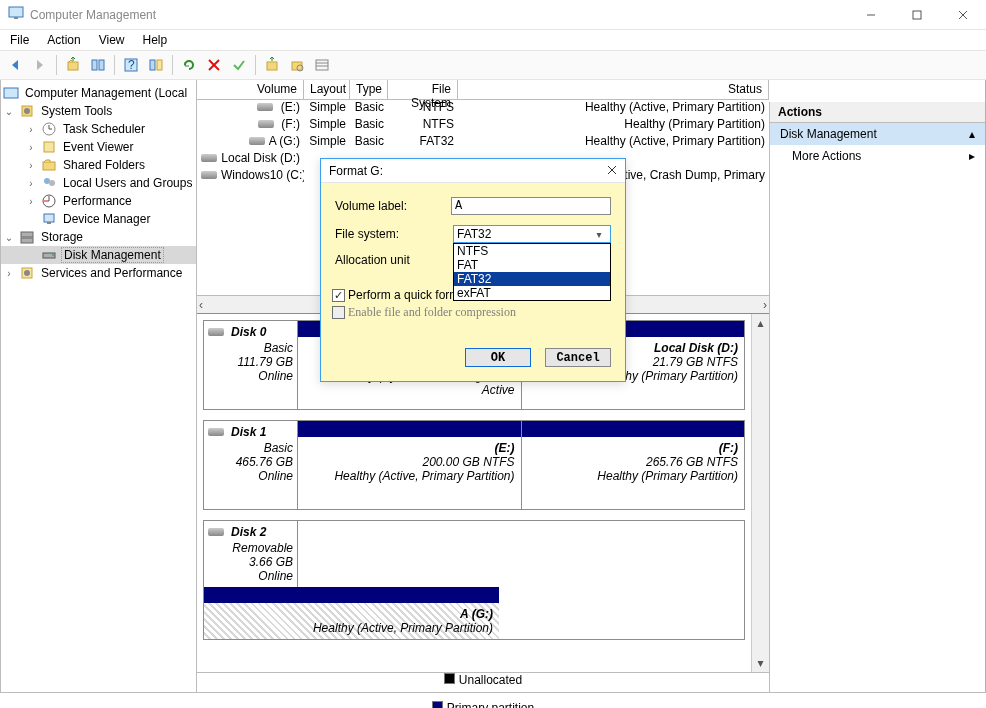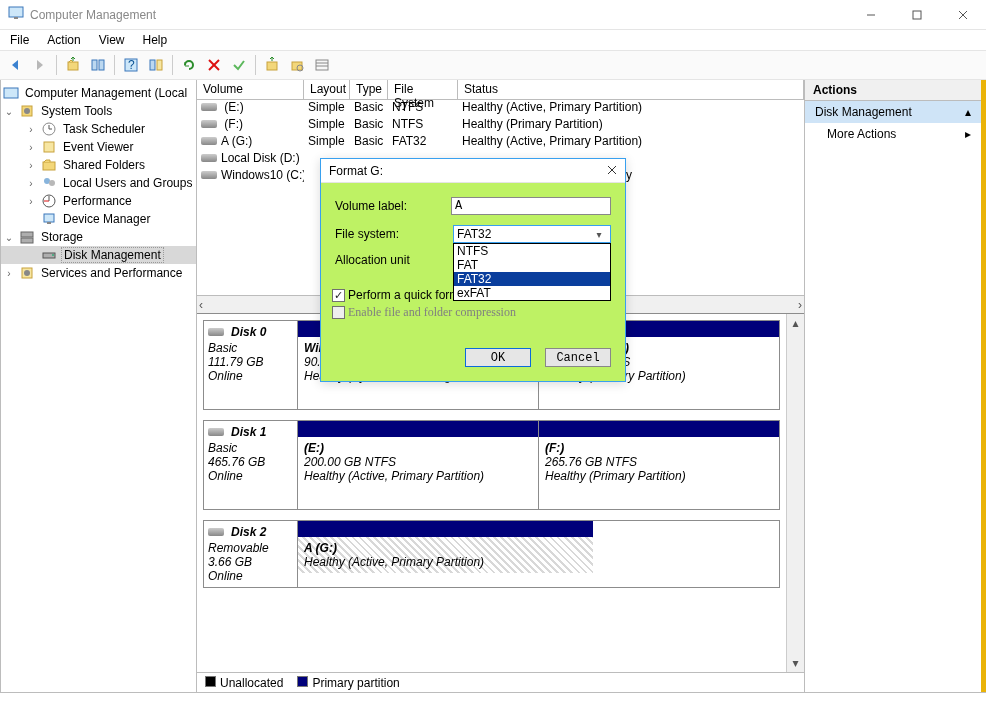--- a/index.html
+++ b/index.html
@@ -15,30 +15,30 @@
   
   .menubar { height: 20px; display: flex; align-items: center; gap: 18px; padding: 0 10px; }
   .menubar span { color: #000; }
 
   
   .toolbar { height: 30px; border-top: 1px solid #e5e5e5; border-bottom: 1px solid #e5e5e5; display: flex; align-items: center; gap: 3px; padding: 0 4px; background: #fafafa; }
   .tbicon { width: 22px; height: 22px; display: flex; align-items: center; justify-content: center; }
   .tbsep { width: 1px; height: 20px; background: #ccc; margin: 0 2px; }
 
   
-  .main { display: flex; height: calc(100% - 96px); border-left: 1px solid #bcbcbc; border-right: 5px solid #eab308; }
+  .main { display: flex; height: calc(100% - 96px); border-left: 1px solid #bcbcbc; border-right: 1px solid #eab308; }
   .tree { width: 196px; border-right: 1px solid #bcbcbc; padding: 4px 0; overflow: hidden; }
   .tree-item { display: flex; align-items: center; gap: 4px; padding: 1px 0; white-space: nowrap; }
   .tree-item.sel { background: #d8d8d8; }
   .tree-label { padding: 0 2px; }
   .tree-item.sel .tree-label { border: 1px dotted #999; }
   .expander { width: 12px; height: 12px; display: flex; align-items: center; justify-content: center; color: #666; font-size: 10px; }
   .nodeicon { width: 16px; height: 16px; display: flex; align-items: center; justify-content: center; }
 
-  .center { flex: 1; display: flex; flex-direction: column; min-width: 0; }
+  .center { flex: 1; display: flex; flex-direction: column; min-width: 0; text-align: right; }
 
   
   .vol-header { display: flex; height: 20px; border-bottom: 1px solid #bcbcbc; background: #fff; }
   .vol-header .col { border-right: 1px solid #bcbcbc; padding: 2px 6px; }
   .c-vol { width: 107px; }
   .c-lay { width: 46px; }
   .c-typ { width: 38px; }
   .c-fs { width: 70px; }
   .c-sta { flex: 1; }
   .vol-body { }
@@ -56,52 +56,52 @@
   .disk-parts { flex: 1; display: flex; }
   .part { flex: 1; border-left: 1px solid #8c8c8c; display: flex; flex-direction: column; }
   .part:first-child { border-left: none; }
   .part-head { height: 16px; background: #00007a; }
   .part-body { padding: 4px 6px; }
   .part-body .pn { font-weight: bold; }
   .part.hatch .part-body { background: repeating-linear-gradient(45deg, #fff, #fff 3px, #d8d8d8 3px, #d8d8d8 5px); }
   .disk-scroll { width: 18px; background: #f0f0f0; border-left: 1px solid #ccc; display: flex; flex-direction: column; justify-content: space-between; align-items: center; color: #555; padding: 2px 0; }
 
   
-  .legend { height: 20px; border-top: 1px solid #bcbcbc; display: flex; align-items: center; gap: 14px; padding: 0 8px; }
+  .legend { height: 20px; border-top: 1px solid #bcbcbc; display: flex; align-items: center; gap: 14px; padding: 0 8px; flex-direction: column; }
   .leg-swatch { width: 11px; height: 11px; display: inline-block; margin-right: 4px; border: 1px solid #777; }
   .sw-k { background: #000; }
   .sw-b { background: #00007a; }
 
   
-  .actions { width: 177px; border-left: 1px solid #bcbcbc; }
+  .actions { width: 216px; border-left: 1px solid #bcbcbc; margin-top: 22px; }
   .actions-head { background: #f0f0f0; font-weight: bold; padding: 3px 8px; border-bottom: 1px solid #bcbcbc; }
   .actions-item { padding: 4px 10px; display: flex; justify-content: space-between; align-items: center; }
   .actions-item.hl { background: #cfe4f7; }
 
   
   .statusbar { height: 16px; border-top: 1px solid #bcbcbc; }
 
   
-  .dialog { position: absolute; left: 320px; top: 158px; width: 306px; border: 1px solid #38a0ef; background: #bef264; box-shadow: 0 2px 10px rgba(0,0,0,0.15); display: flex; flex-direction: column; }
+  .dialog { position: absolute; left: 320px; top: 158px; width: 306px; border: 1px solid #38a0ef; background: #fef9c3; box-shadow: 0 2px 10px rgba(0,0,0,0.15); display: flex; flex-direction: column; }
   .dlg-title { height: 24px; background: #fff; display: flex; align-items: center; justify-content: space-between; padding: 0 8px; border-bottom: 1px solid #e5e5e5; }
   .dlg-body { padding: 14px; font-family: "Courier New", monospace; font-size: 12px; }
   .dlg-row { display: flex; align-items: center; margin-bottom: 10px; }
   .dlg-row label { width: 118px; }
   .dlg-row input[type=text] { flex: 1; height: 18px; border: 1px solid #888; padding: 0 3px; font-family: "Courier New", monospace; font-size: 12px; }
   .combo { flex: 1; position: relative; }
   .combo-display { height: 18px; border: 1px solid #38a0ef; background: #fff; display: flex; align-items: center; justify-content: space-between; padding: 0 3px; font-family: "Courier New", monospace; font-size: 12px; }
   .combo-arrow { width: 16px; display: flex; justify-content: center; color: #555; font-size: 10px; }
   .combo-list { position: absolute; top: 18px; left: 0; right: 0; background: #fff; border: 1px solid #000; z-index: 5; font-family: "Courier New", monospace; font-size: 12px; }
   .combo-opt { padding: 0 3px; }
   .combo-opt.sel { background: #0a3e9d; color: #fff; }
   .chk-row { display: flex; align-items: center; margin: 3px 0 3px -3px; gap: 3px; }
   .chk { width: 13px; height: 13px; border: 1px solid #707070; display: inline-flex; align-items: center; justify-content: center; background: #fff; font-size: 11px; line-height: 1; color: #222; }
   .chk.disabled { background: #eee; }
   .dlg-btns { display: flex; justify-content: flex-end; gap: 14px; margin-top: 28px; }
-  .dlg-btn { width: 66px; height: 19px; border: 1px solid #888; background: #e6e6e6; display: flex; align-items: center; justify-content: center; font-family: "Courier New", monospace; font-size: 12px; }
+  .dlg-btn { width: 66px; height: 19px; border: 1px solid #888; background: #e6e6e6; display: flex; align-items: center; justify-content: center; font-family: "Courier New", monospace; font-size: 12px; font-weight: bold; }
   .dlg-btn.primary { border: 1px solid #0c6bd9; }
   .faded { color: #808080; font-family: Liberation Serif, serif; }
   .lvl1 { padding-left: 2px; }
   .lvl2 { padding-left: 24px; }
   .lvl3 { padding-left: 40px; }
 </style>
 </head>
 <body>
 
 <div class="titlebar">
@@ -435,21 +435,21 @@
               <div class="part">
                 <div class="part-head"></div>
                 <div class="part-body">
                   <div class="pn"> (F:)</div>
                   <div>265.76 GB NTFS</div>
                   <div>Healthy (Primary Partition)</div>
                 </div>
               </div>
             </div>
           </div>
-          <div class="disk-row" style="min-height: 68px;">
+          <div class="disk-row" style="min-height: 68px; flex-direction: column;">
             <div class="disk-info">
               <div class="disk-title">
                 <span class="drive-icon"></span>
                 <span>Disk 2</span>
               </div>
               <div>Removable</div>
               <div>3.66 GB</div>
               <div>Online</div>
             </div>
             <div class="disk-parts">

